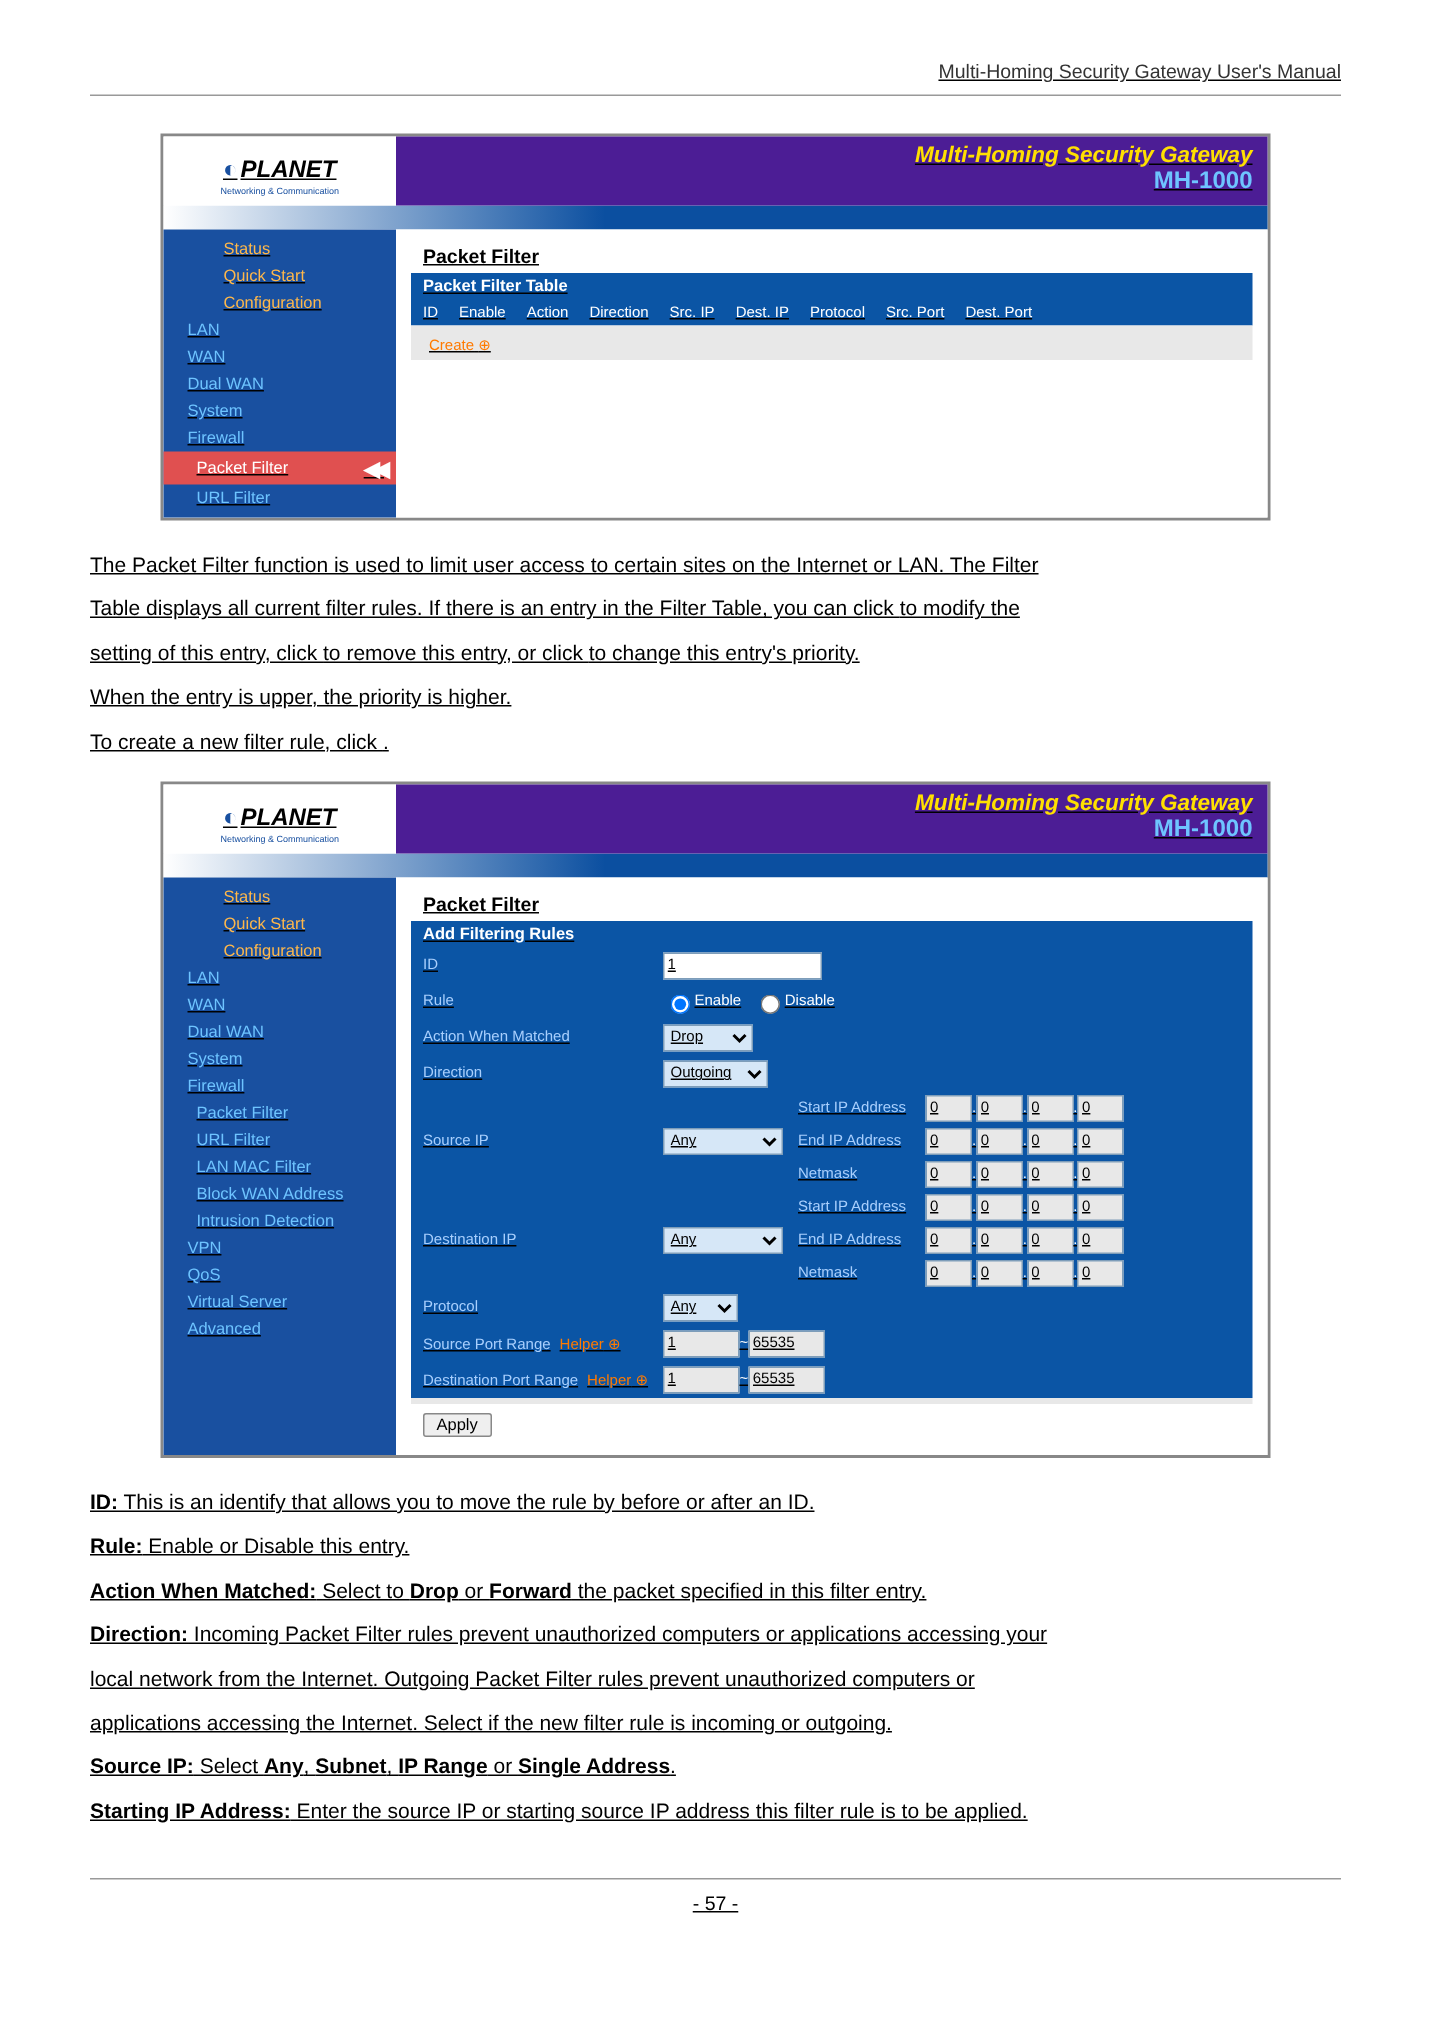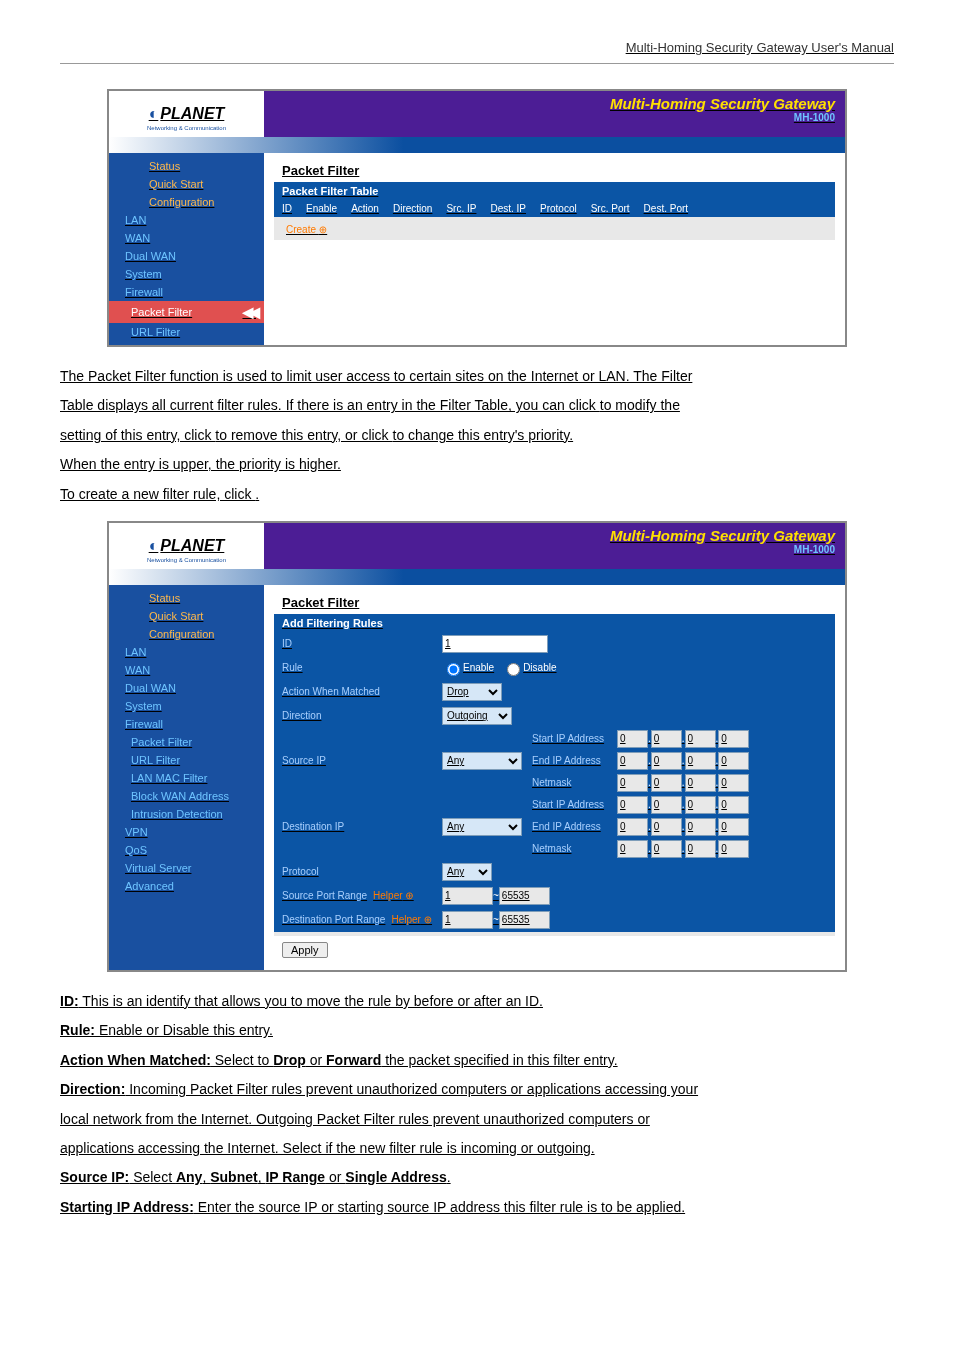--- a/index.html
+++ b/index.html
@@ -64,21 +64,21 @@
   }
   .ss-title .main {
     color: #ffe000;
     font-style: italic;
     font-weight: bold;
     font-size: 15px;
   }
   .ss-title .sub {
     color: #6ec4ff;
     font-weight: bold;
-    font-size: 10px;
+    font-size: 16px;
   }
   .ss-gradient {
     height: 16px;
     background: linear-gradient(to right, #ffffff 0%, #0b4fa0 40%, #0b4fa0 100%);
   }
   .ss-body {
     display: flex;
     background: #fff;
   }
   .ss-sidebar {
@@ -369,13 +369,14 @@
     <b>ID:</b><span> This is an identify that allows you to move the rule by before or after an ID.</span><br>
     <b>Rule:</b><span> Enable or Disable this entry.</span><br>
     <b>Action When Matched:</b><span> Select to </span><b>Drop</b><span> or </span><b>Forward</b><span> the packet specified in this filter entry.</span><br>
     <b>Direction:</b><span> Incoming Packet Filter rules prevent unauthorized computers or applications accessing your</span><br>
     <span>local network from the Internet. Outgoing Packet Filter rules prevent unauthorized computers or</span><br>
     <span>applications accessing the Internet. Select if the new filter rule is incoming or outgoing.</span><br>
     <b>Source IP:</b><span> Select </span><b>Any</b><span>, </span><b>Subnet</b><span>, </span><b>IP Range</b><span> or </span><b>Single Address</b><span>.</span><br>
     <b>Starting IP Address:</b><span> Enter the source IP or starting source IP address this filter rule is to be applied.</span>
   </div>
 
+  <div class="footer">- 57 -</div>
 </div>
 
 </body></html>

